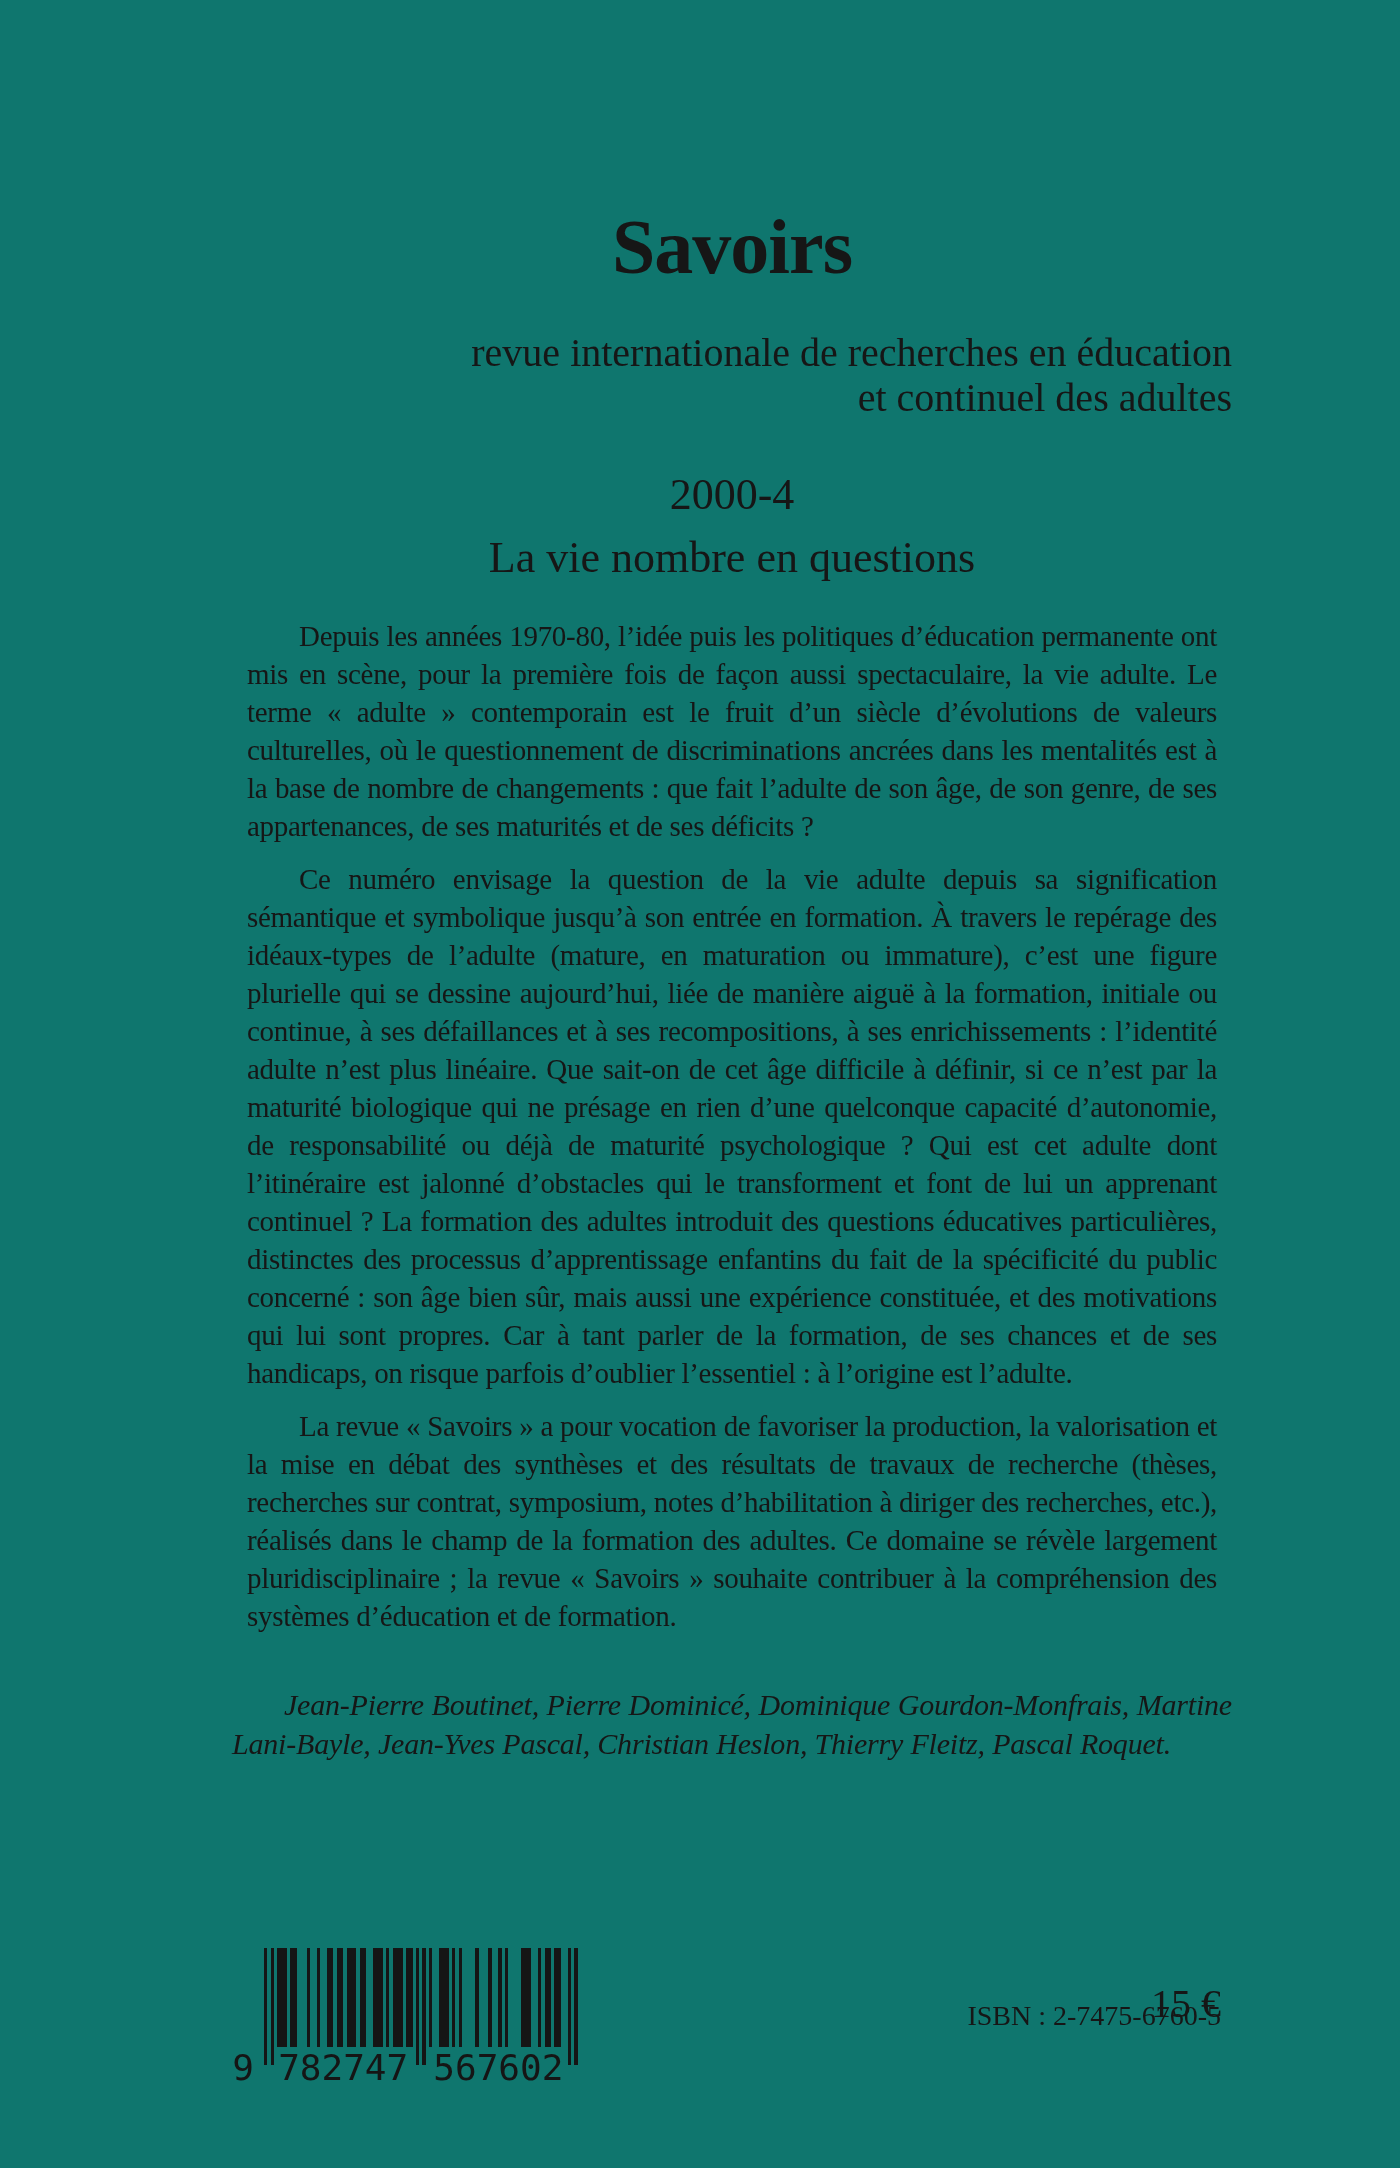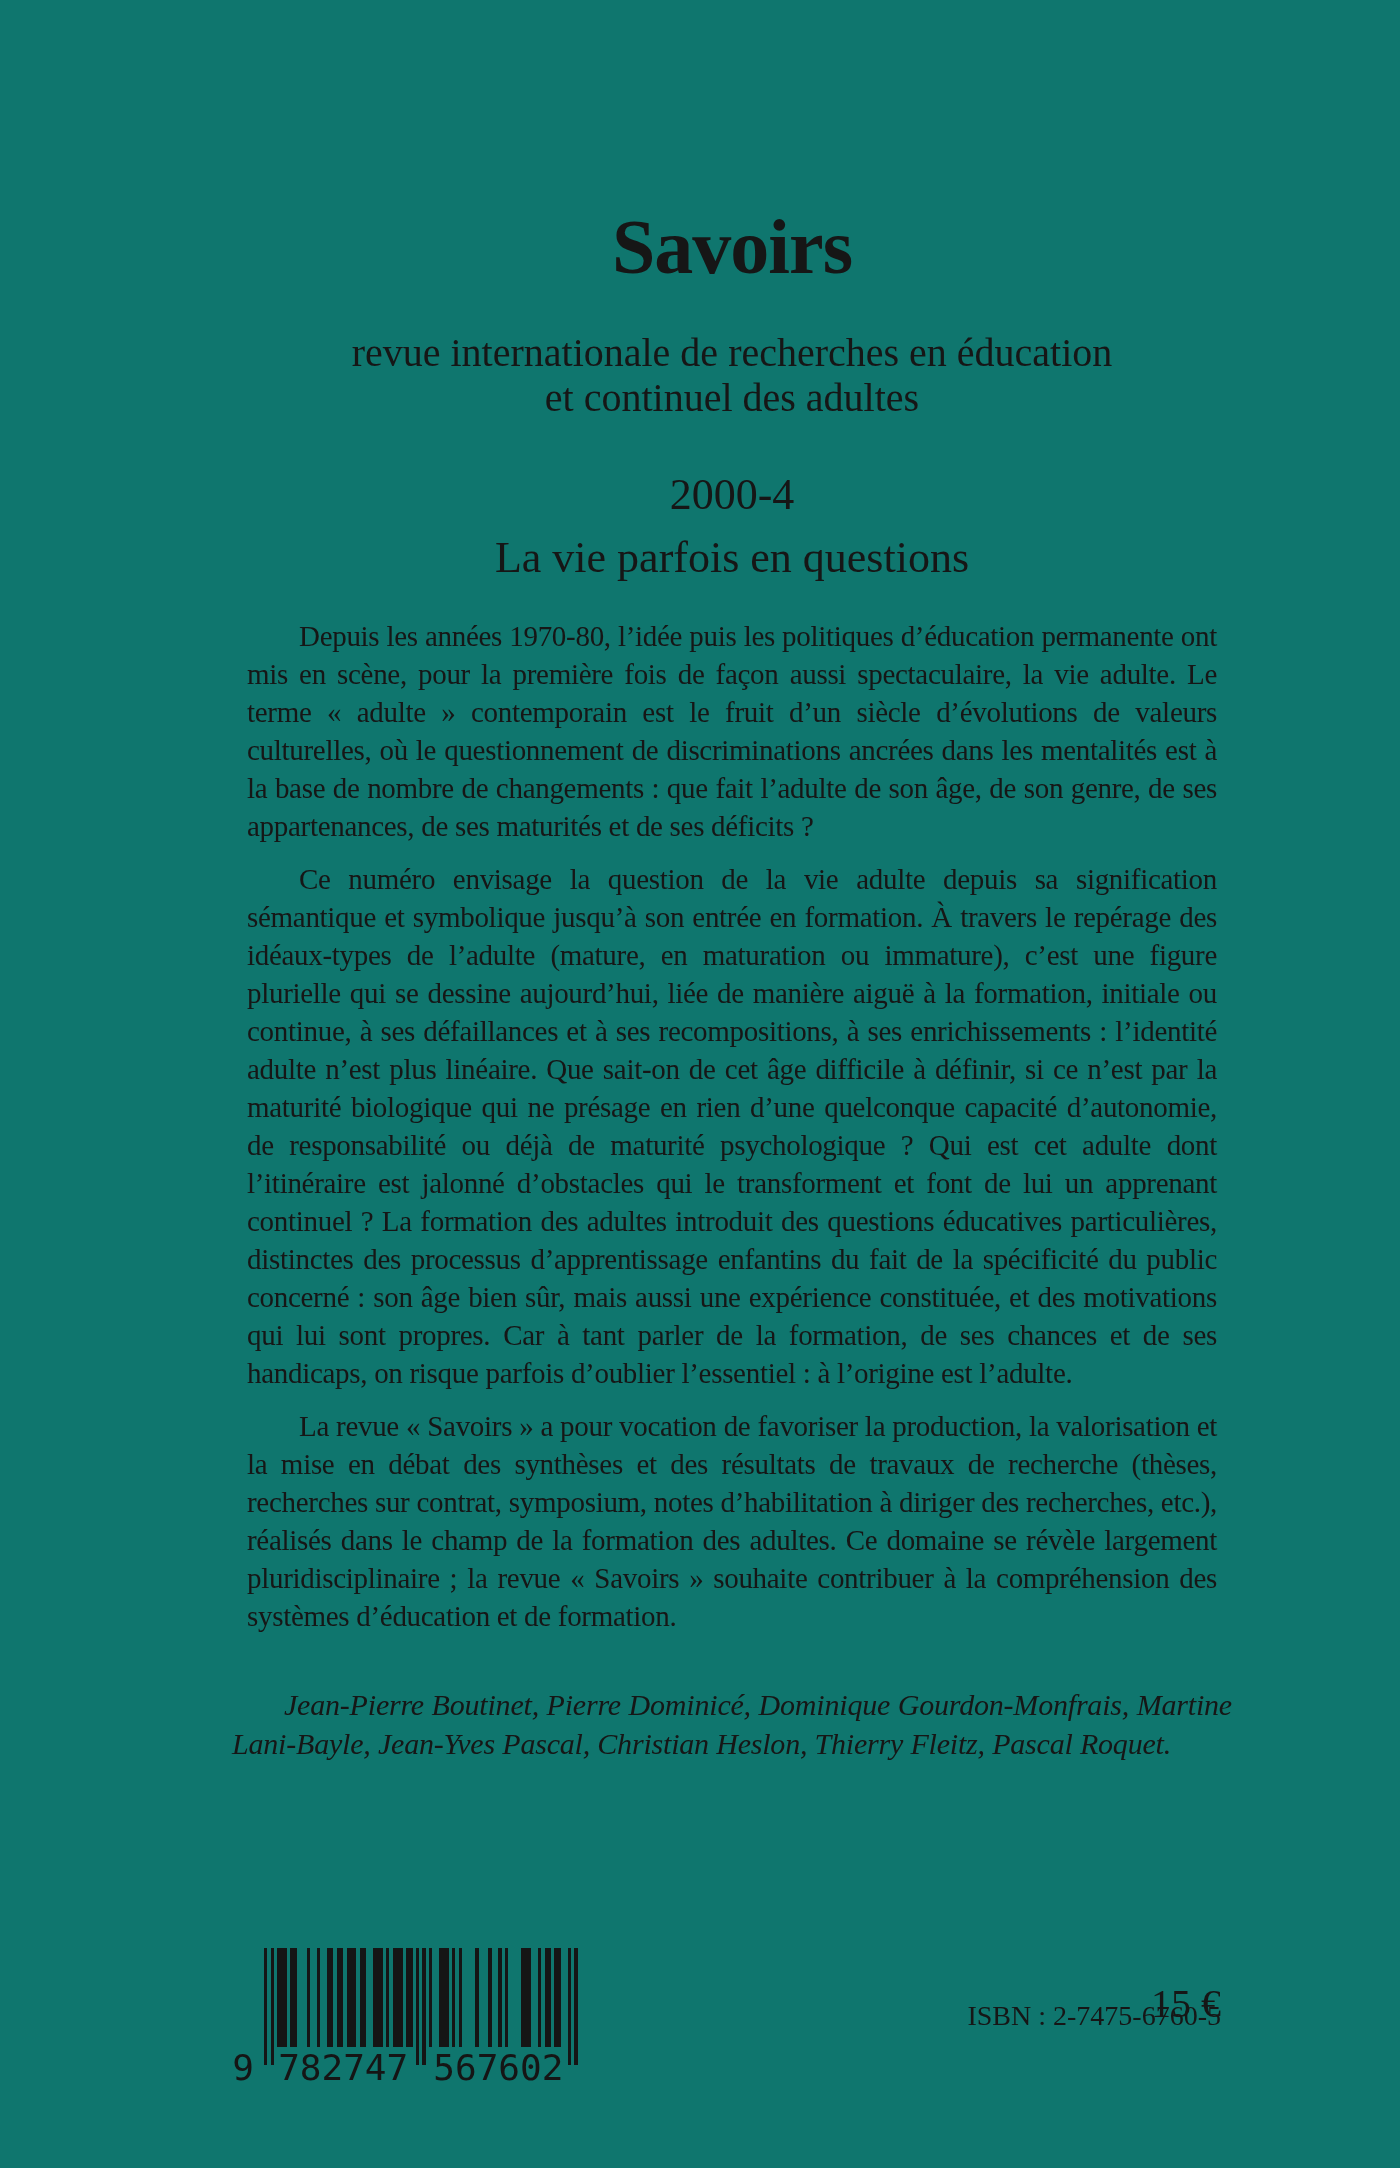--- a/index.html
+++ b/index.html
@@ -25,21 +25,21 @@
     font-size:78px;
     line-height:1;
     font-weight:bold;
     text-align:center;
     letter-spacing:-1px;
   }
   .subtitle{
     margin-top:44px;
     font-size:40px;
     line-height:45px;
-    text-align:center;
+    text-align:right;
   }
   .subtitle span{display:block;}
   .issue-number{
     margin-top:52px;
     font-size:44px;
     line-height:46px;
     text-align:center;
   }
   .issue-title{
     margin-top:17px;
@@ -96,21 +96,21 @@
 <div class="page">
   <div class="content">
     <h1 class="title">Savoirs</h1>
 
     <div class="subtitle">
       <span>revue internationale de recherches en éducation</span>
       <span>et continuel des adultes</span>
     </div>
 
     <div class="issue-number">2000-4</div>
-    <div class="issue-title">La vie parfois en questions</div>
+    <div class="issue-title">La vie nombre en questions</div>
 
     <div class="body-text">
       <p>Depuis les années 1970-80, l’idée puis les politiques d’éducation permanente ont mis en scène, pour la première fois de façon aussi spectaculaire, la vie adulte. Le terme «&nbsp;adulte&nbsp;» contemporain est le fruit d’un siècle d’évolutions de valeurs culturelles, où le questionnement de discriminations ancrées dans les mentalités est à la base de nombre de changements&nbsp;: que fait l’adulte de son âge, de son genre, de ses appartenances, de ses maturités et de ses déficits&nbsp;?</p>
       <p>Ce numéro envisage la question de la vie adulte depuis sa signification sémantique et symbolique jusqu’à son entrée en formation. À travers le repérage des idéaux-types de l’adulte (mature, en maturation ou immature), c’est une figure plurielle qui se dessine aujourd’hui, liée de manière aiguë à la formation, initiale ou continue, à ses défaillances et à ses recompositions, à ses enrichissements&nbsp;: l’identité adulte n’est plus linéaire. Que sait-on de cet âge difficile à définir, si ce n’est par la maturité biologique qui ne présage en rien d’une quelconque capacité d’autonomie, de responsabilité ou déjà de maturité psychologique&nbsp;? Qui est cet adulte dont l’itinéraire est jalonné d’obstacles qui le transforment et font de lui un apprenant continuel&nbsp;? La formation des adultes introduit des questions éducatives particulières, distinctes des processus d’apprentissage enfantins du fait de la spécificité du public concerné&nbsp;: son âge bien sûr, mais aussi une expérience constituée, et des motivations qui lui sont propres. Car à tant parler de la formation, de ses chances et de ses handicaps, on risque parfois d’oublier l’essentiel&nbsp;: à l’origine est l’adulte.</p>
       <p>La revue «&nbsp;Savoirs&nbsp;» a pour vocation de favoriser la production, la valorisation et la mise en débat des synthèses et des résultats de travaux de recherche (thèses, recherches sur contrat, symposium, notes d’habilitation à diriger des recherches, etc.), réalisés dans le champ de la formation des adultes. Ce domaine se révèle largement pluridisciplinaire&nbsp;; la revue «&nbsp;Savoirs&nbsp;» souhaite contribuer à la compréhension des systèmes d’éducation et de formation.</p>
     </div>
 
     <div class="authors">Jean-Pierre Boutinet, Pierre Dominicé, Dominique Gourdon-Monfrais, Martine Lani-Bayle, Jean-Yves Pascal, Christian Heslon, Thierry Fleitz, Pascal Roquet.</div>
   </div>
 

